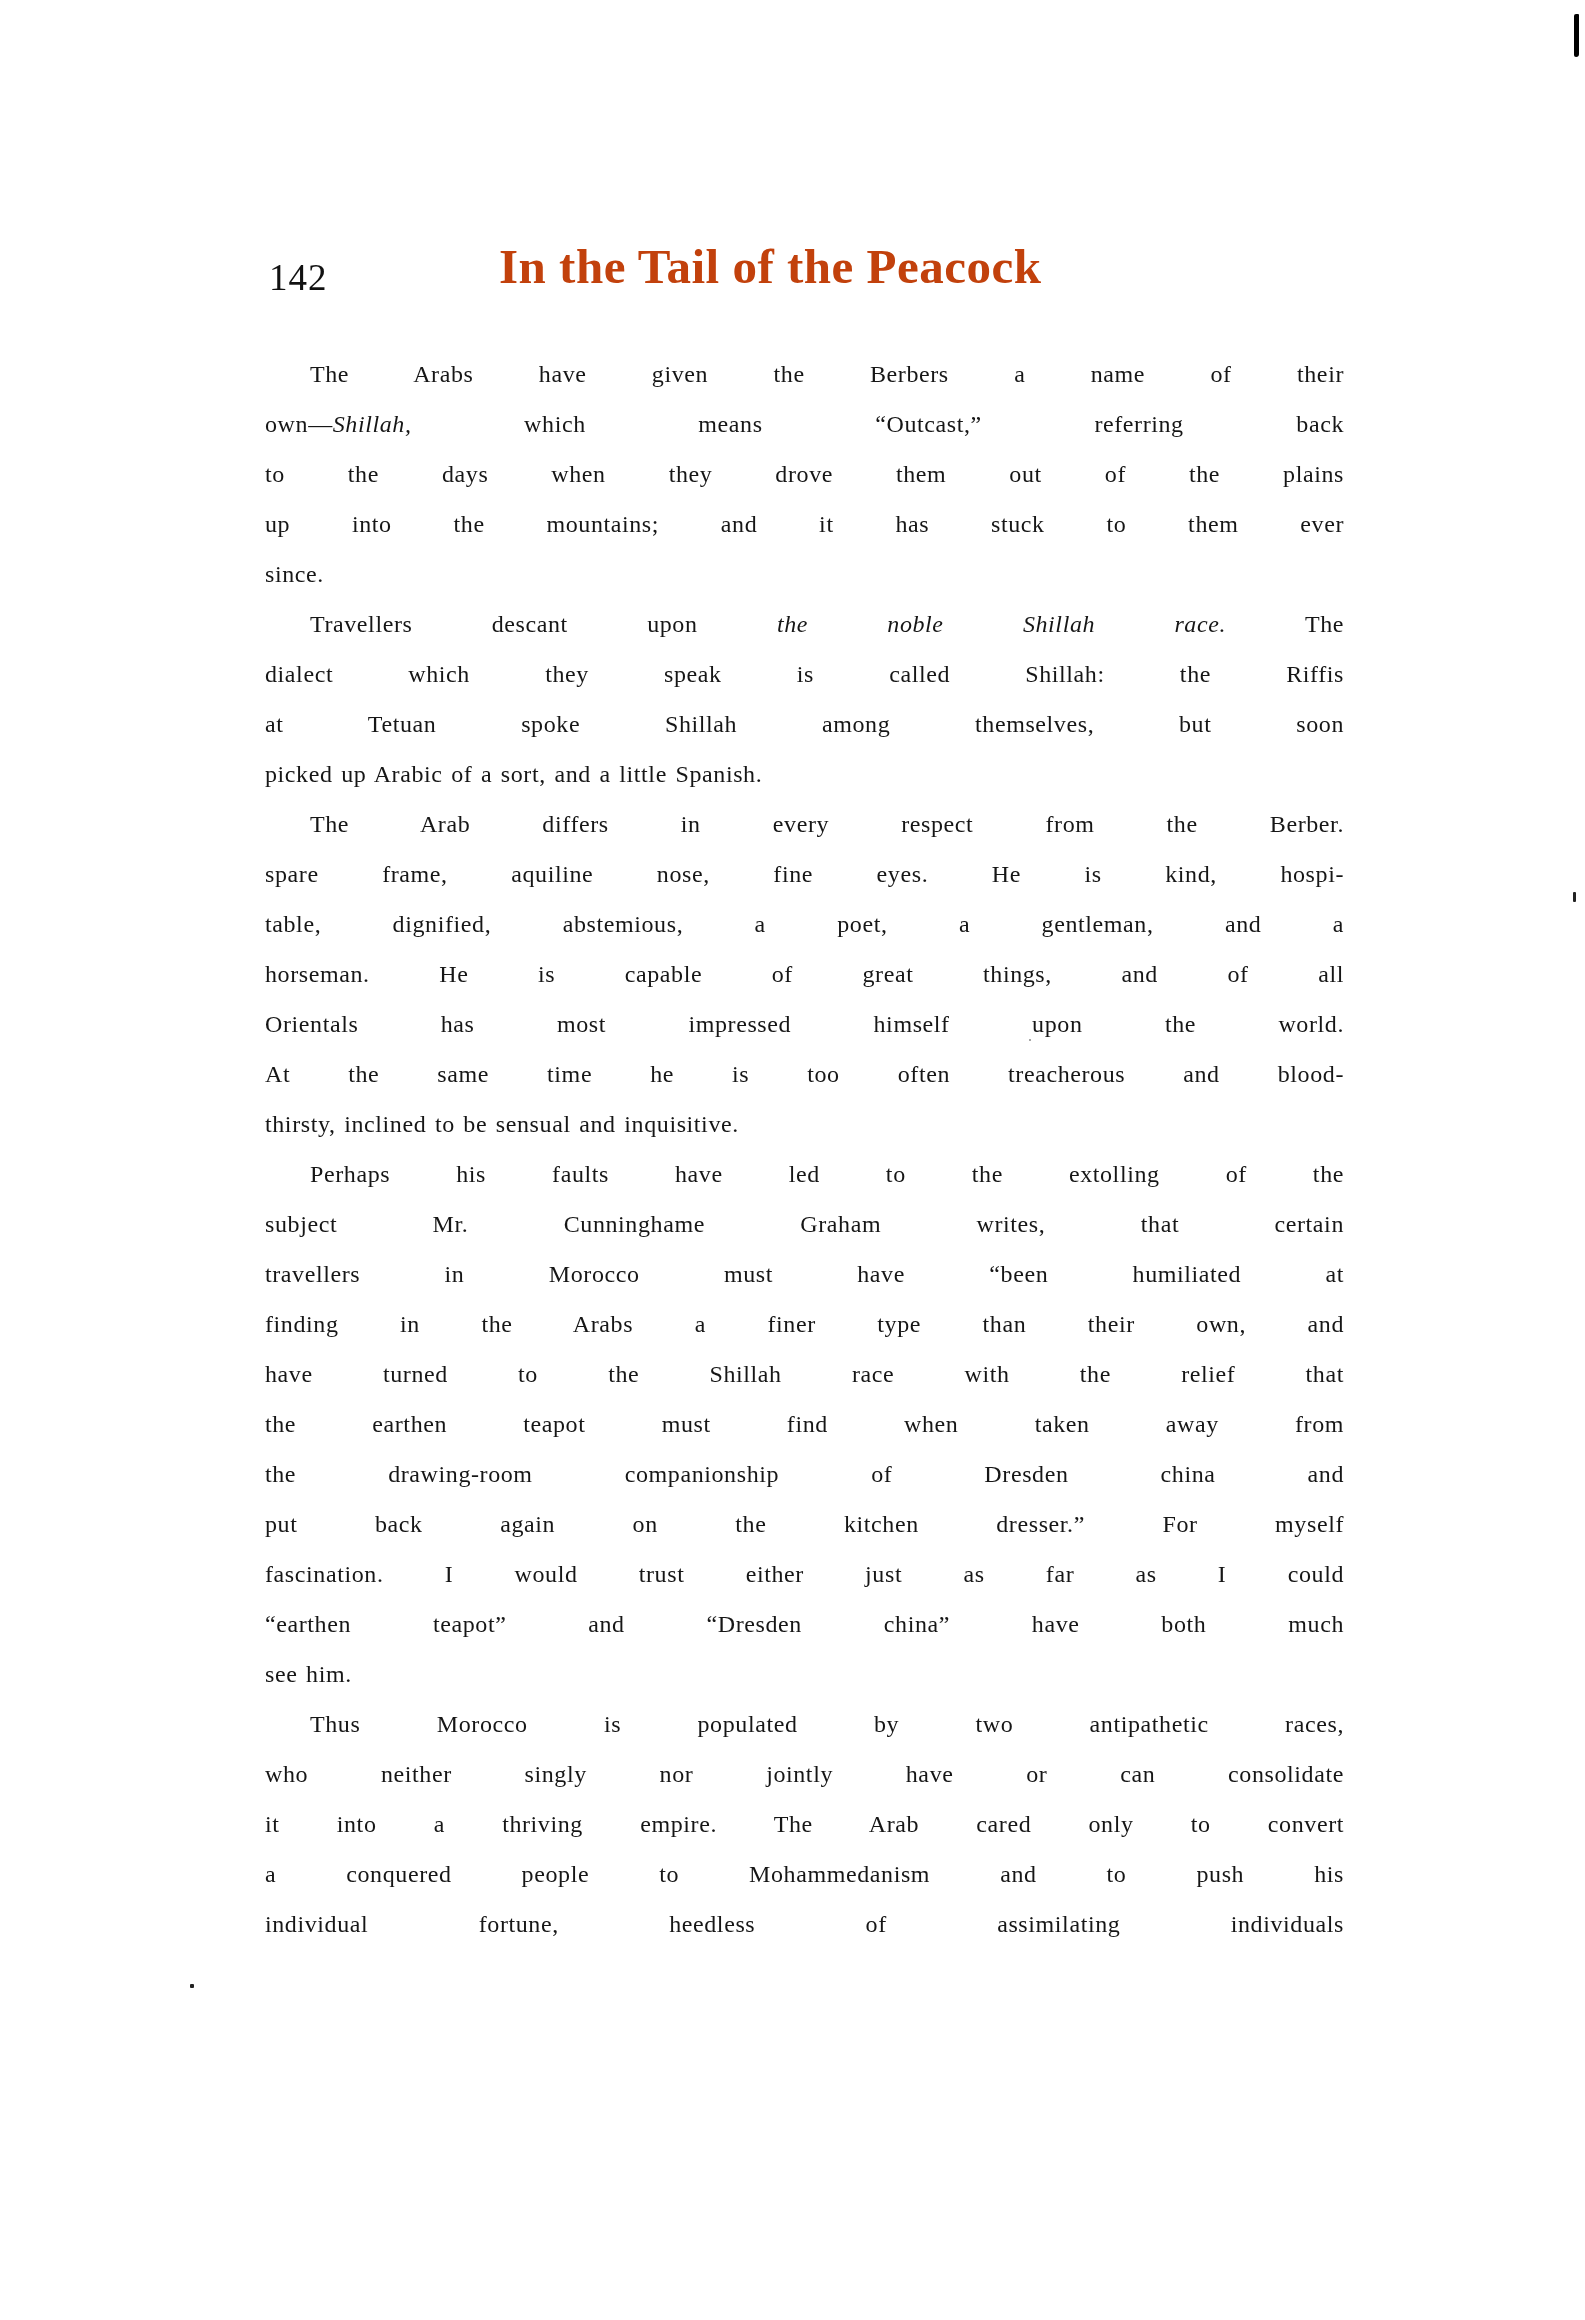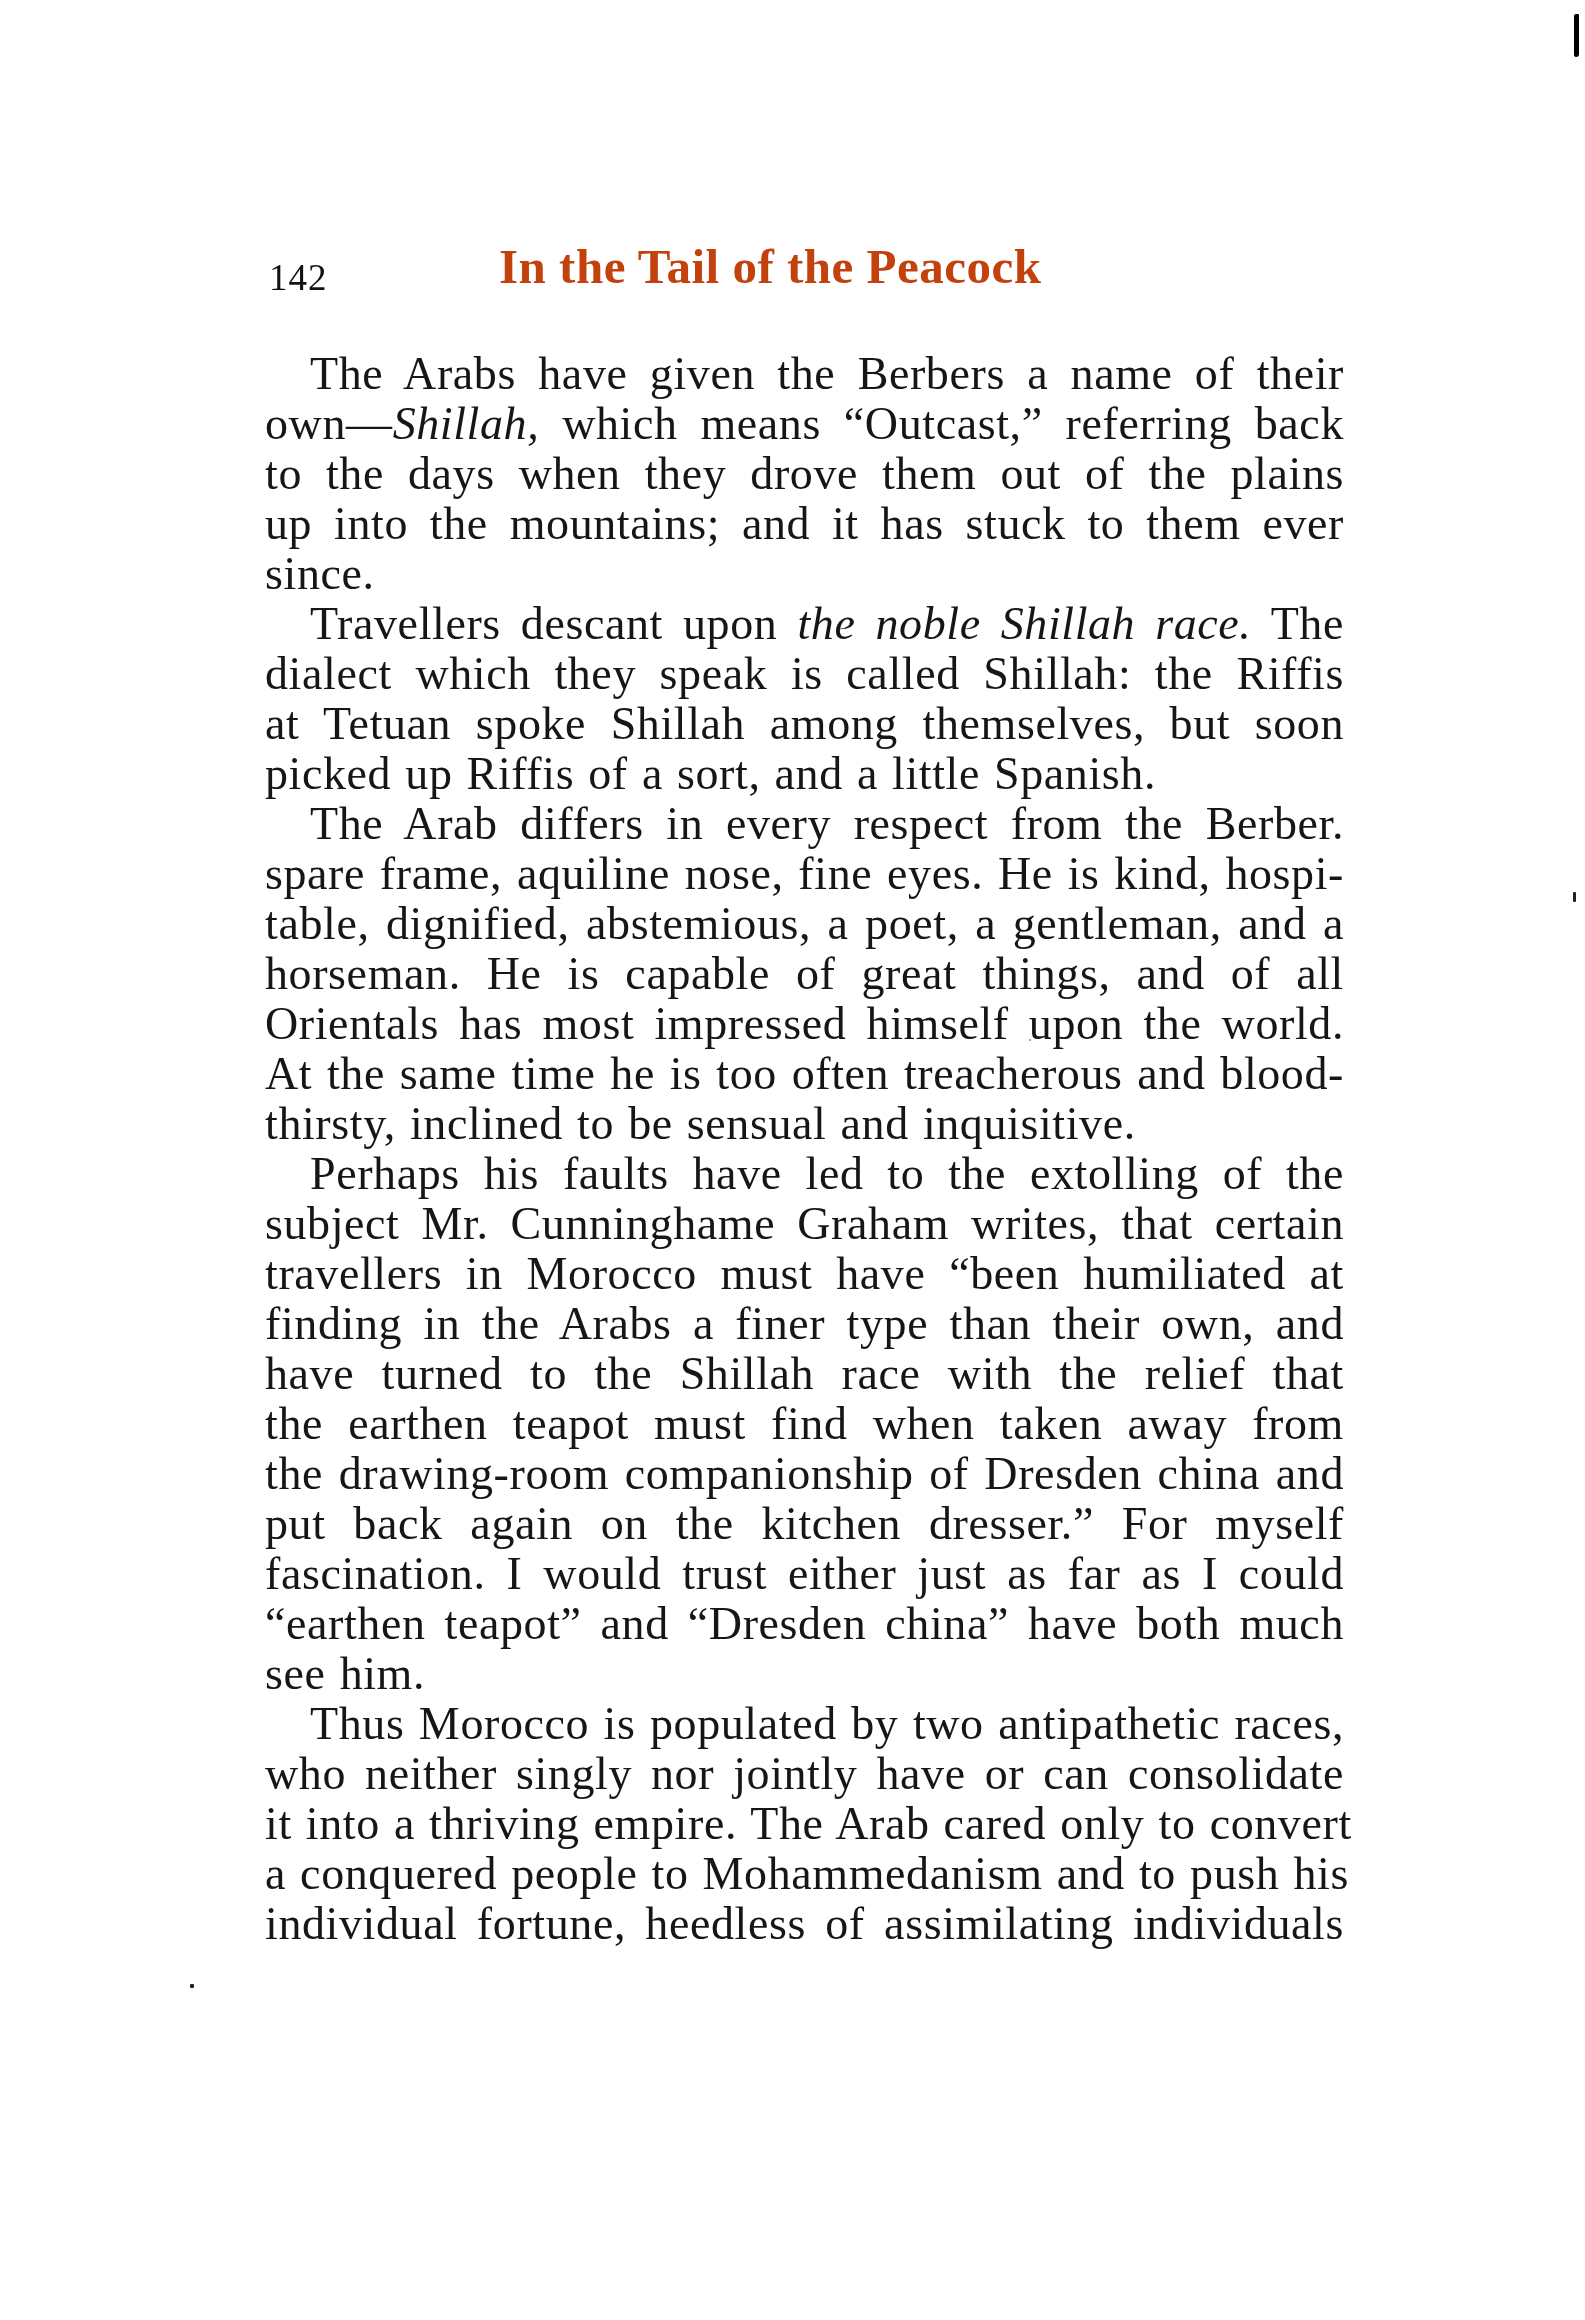--- a/index.html
+++ b/index.html
@@ -12,21 +12,21 @@
   }
   .running-title {
     position: absolute; left: 499px; top: 238px; width: 605px;
     font-family: "Liberation Serif", "DejaVu Serif", serif;
     font-size: 49px; font-weight: bold; color: #c2410c;
     white-space: nowrap; letter-spacing: 0.5px;
   }
   .body-text {
     position: absolute; left: 265px; top: 349px; width: 1079px;
     font-family: "Liberation Serif", "DejaVu Serif", serif;
-    font-size: 46px; color: #161616;
+    font-size: 24px; color: #161616;
   }
   .line {
     height: 50px; line-height: 50px;
     text-align: justify; text-align-last: justify;
     white-space: nowrap; overflow: visible;
     letter-spacing: 0.6px; word-spacing: 2px;
   }
   .line.indent { padding-left: 45px; }
   .line.last { text-align-last: left; }
   .line em { font-style: italic; }
@@ -52,21 +52,21 @@
 
     <div class="line indent">The Arabs have given the Berbers a name of their</div>
     <div class="line"><span>own—</span><em>Shillah,</em><span> which means “Outcast,” referring back</span></div>
     <div class="line">to the days when they drove them out of the plains</div>
     <div class="line">up into the mountains; and it has stuck to them ever</div>
     <div class="line last">since.</div>
 
     <div class="line indent"><span>Travellers descant upon </span><em>the noble Shillah race.</em><span> The</span></div>
     <div class="line">dialect which they speak is called Shillah: the Riffis</div>
     <div class="line">at Tetuan spoke Shillah among themselves, but soon</div>
-    <div class="line last">picked up Riffis of a sort, and a little Spanish.</div>
+    <div class="line last">picked up Arabic of a sort, and a little Spanish.</div>
 
     <div class="line indent">The Arab differs in every respect from the Berber.</div>
     <div class="line">spare frame, aquiline nose, fine eyes. He is kind, hospi-</div>
     <div class="line">table, dignified, abstemious, a poet, a gentleman, and a</div>
     <div class="line">horseman. He is capable of great things, and of all</div>
     <div class="line">Orientals has most impressed himself upon the world.</div>
     <div class="line">At the same time he is too often treacherous and blood-</div>
     <div class="line last">thirsty, inclined to be sensual and inquisitive.</div>
 
     <div class="line indent">Perhaps his faults have led to the extolling of the</div>

